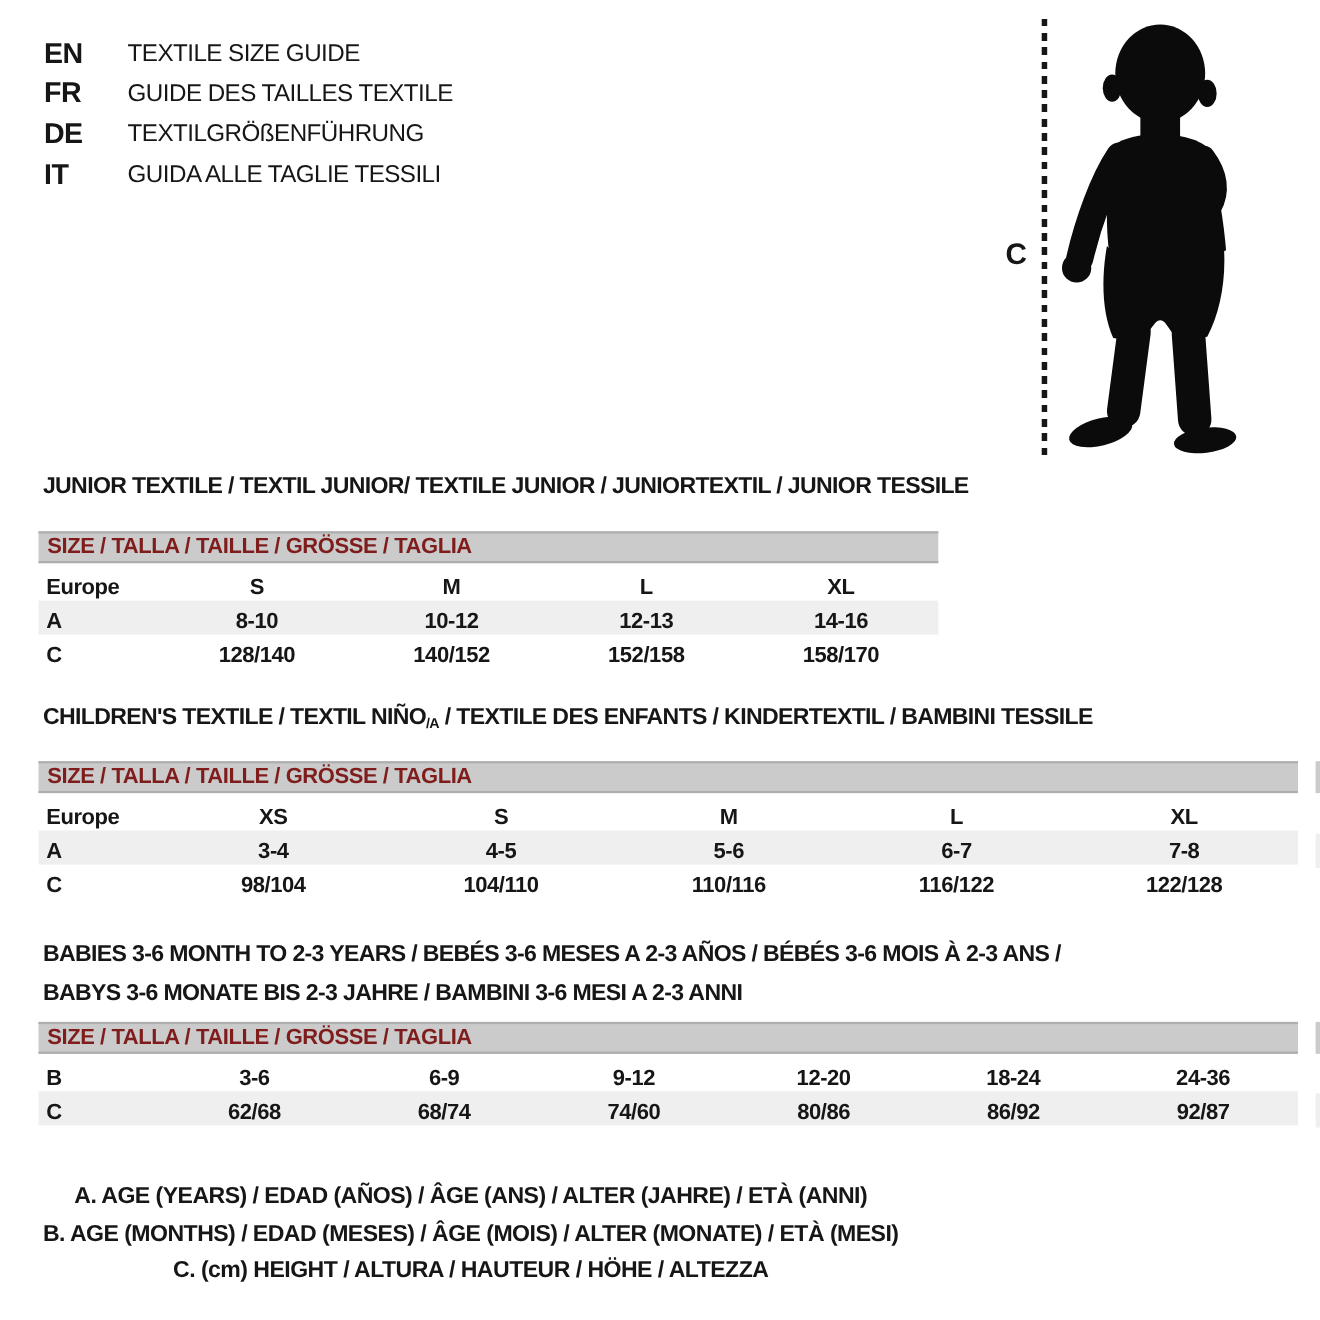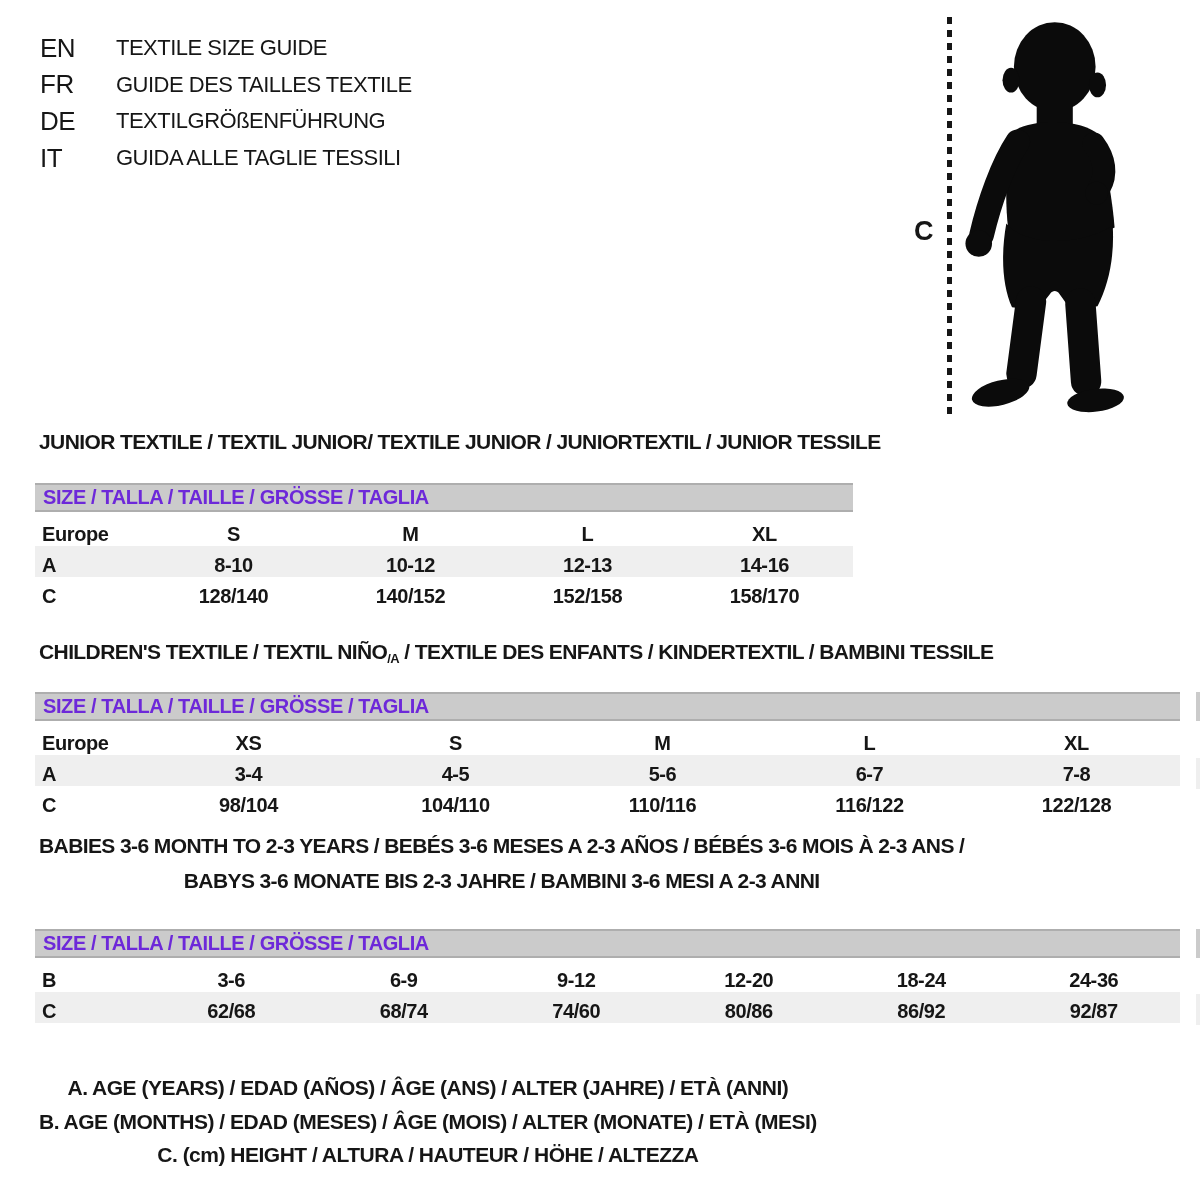--- a/index.html
+++ b/index.html
@@ -10,21 +10,21 @@
     background: #ffffff;
     font-family: "Liberation Sans", sans-serif;
     color: #161616;
     overflow: hidden;
   }
 
   
   .lang-block { position: absolute; left: 40px; top: 30px; }
   .lang-row { display: flex; height: 36.6px; align-items: center; }
   .lang-code {
-    width: 76px; font-size: 26px; font-weight: normal; letter-spacing: -0.5px;
+    width: 76px; font-size: 26px; font-weight: bold; letter-spacing: -0.5px;
   }
   .lang-title { font-size: 22px; font-weight: normal; letter-spacing: -0.5px; }
 
   
   .measure-line {
     position: absolute; left: 947px; top: 17px; width: 5px; height: 400px;
     background: repeating-linear-gradient(to bottom, #161616 0 7px, transparent 7px 13px);
   }
   .measure-label {
     position: absolute; left: 914px; top: 216px;
@@ -33,37 +33,37 @@
   .figure-svg { position: absolute; left: 955px; top: 14px; width: 190px; height: 404px; }
 
   
   .section-title {
     position: absolute; left: 39px;
     font-size: 21px; font-weight: bold; letter-spacing: -0.6px;
     white-space: nowrap;
   }
   .title-junior { top: 430px; }
   .title-children { top: 640px; }
-  .title-babies { top: 828px; line-height: 35px; text-align: center; }
+  .title-babies { top: 850px; line-height: 35px; }
   .sub-small { font-size: 13px; vertical-align: -4px; }
 
   
   .size-table { position: absolute; left: 35px; }
   .junior-table { top: 483px; width: 818px; }
   .children-table { top: 692px; width: 1145px; }
   .babies-table { top: 929px; width: 1145px; }
 
   .size-bar {
     height: 25px; line-height: 25px;
     background: #cbcbcb;
     border-top: 2px solid #aeaeae;
     border-bottom: 2px solid #aeaeae;
     padding-left: 8px;
     font-size: 20px; font-weight: bold; letter-spacing: -0.4px;
-    color: #6d28d9;
+    color: #7f1d1d;
   }
   .rows { margin-top: 3px; }
   .trow {
     display: flex; height: 31px; align-items: flex-end;
     font-size: 20px; font-weight: bold; letter-spacing: -0.4px;
   }
   .trow.stripe { background: #efefef; }
   .tlabel { width: 110px; padding-left: 7px; box-sizing: border-box; text-align: left; }
   .tcell  { flex: 1; text-align: center; }
 

